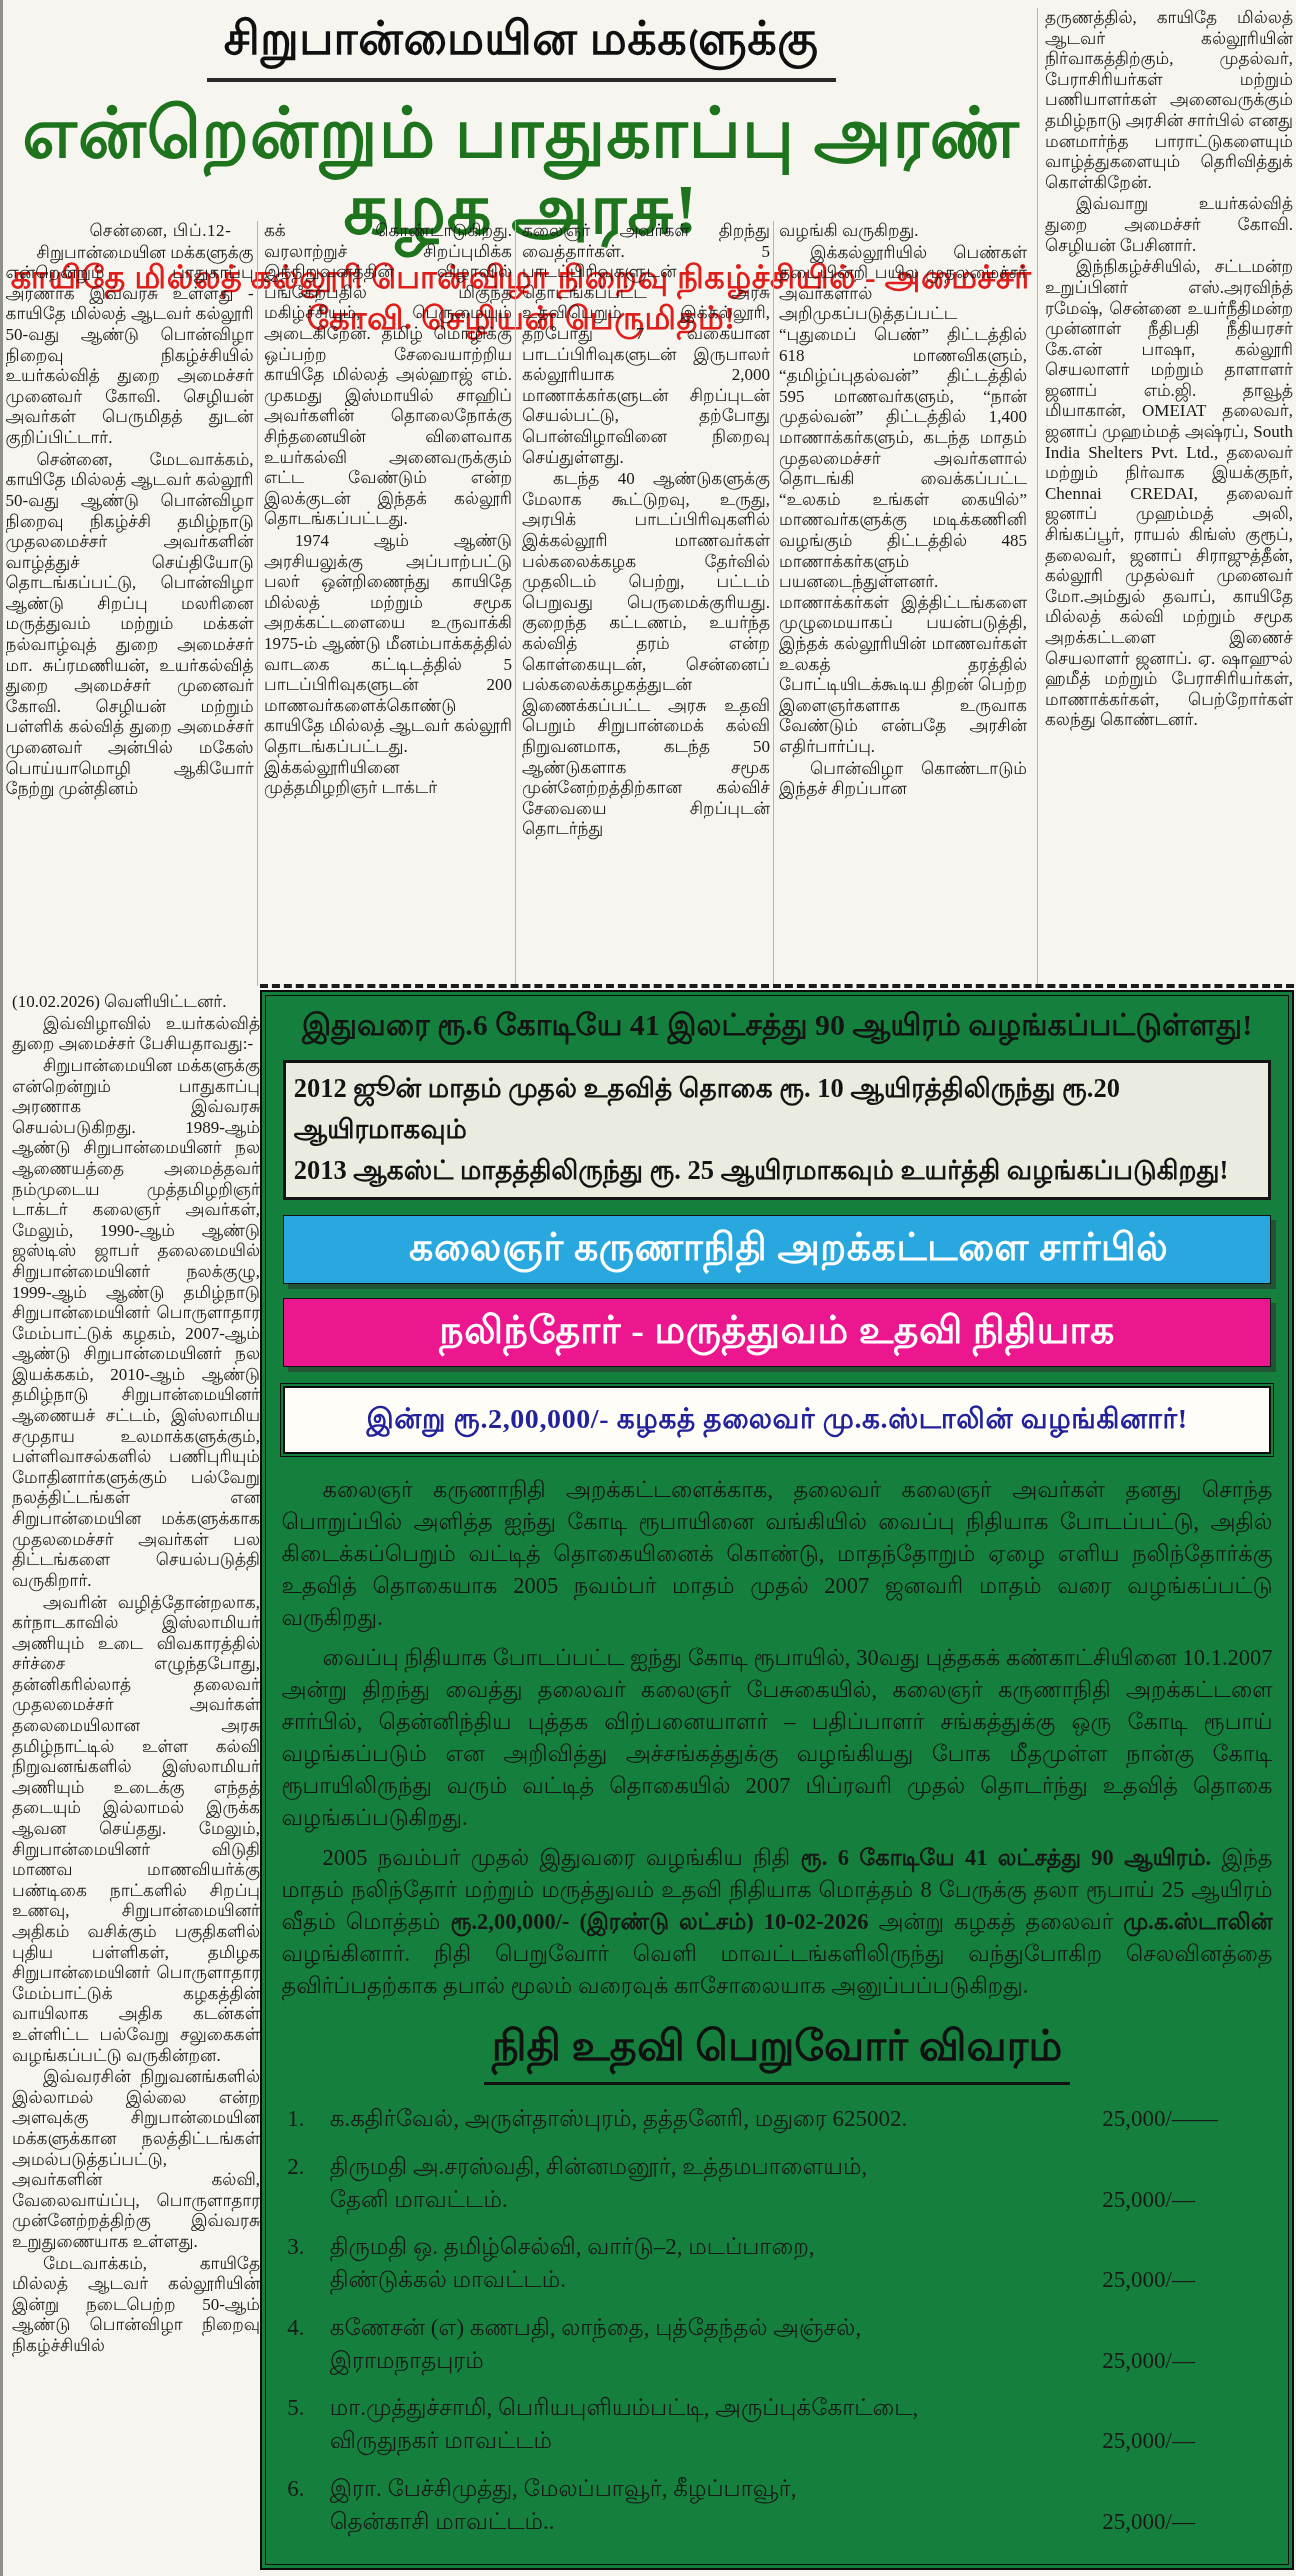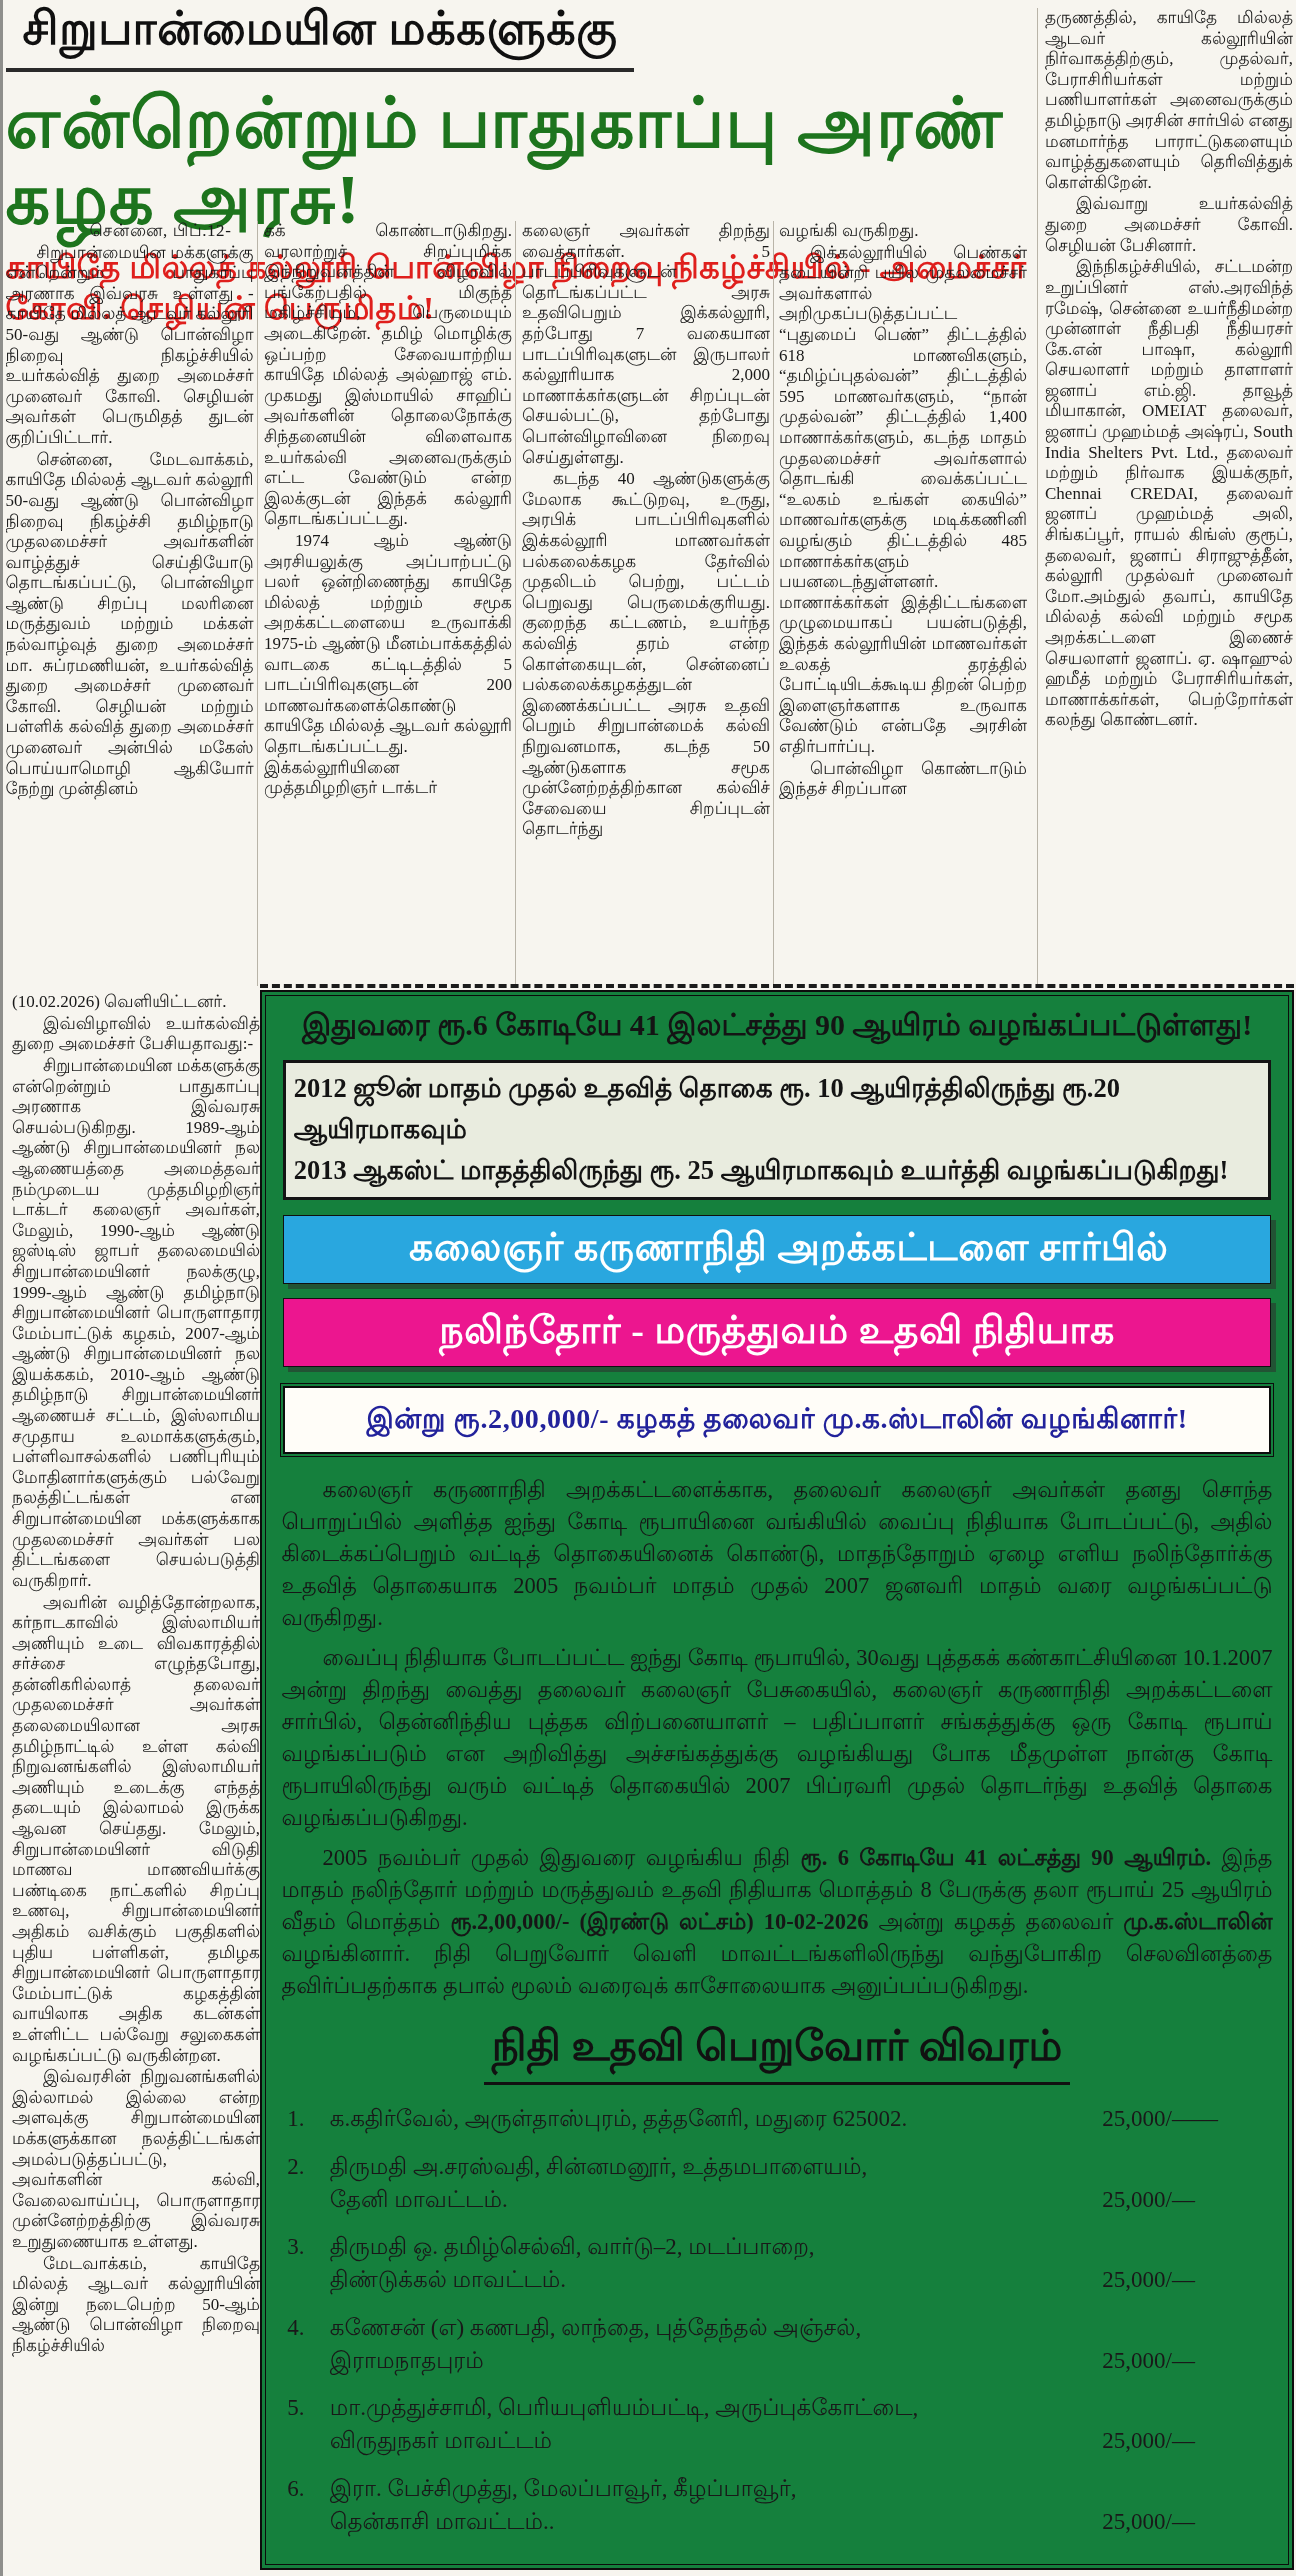--- a/index.html
+++ b/index.html
@@ -4,21 +4,21 @@
 <style>
   html,body{margin:0;padding:0;}
   body{
     width:1296px;height:2576px;position:relative;overflow:hidden;
     background:#f7f5ef;
     font-family:"Liberation Serif","DejaVu Serif",serif;
     color:#191919;
   }
   .page-edge{position:absolute;left:0;top:0;width:3.4px;height:2576px;background:#3a3a3a;opacity:.55;}
   
-  .masthead{position:absolute;left:5.6px;top:2px;width:1031px;}
+  .masthead{position:absolute;left:5.6px;top:12px;width:1031px;text-align:center;}
   .kicker{display:inline-block;font-size:46px;font-weight:bold;color:#101010;
     padding:0 17px 6.8px 17px;border-bottom:4px solid #2a2a2a;letter-spacing:0.6px;}
   .headline-main{margin-top:14.6px;font-size:70px;line-height:1.08;font-weight:bold;
     color:#1d741d;letter-spacing:1.1px;}
   .subheadline{margin-top:11.3px;font-size:32px;font-weight:bold;color:#df1f1c;letter-spacing:0.6px;}
   
   .colblock{position:absolute;overflow:hidden;font-size:17px;line-height:20.6px;text-align:justify;}
   .colblock p{margin:0 0 1.1px 0;text-indent:31px;}
   .colblock p.noindent{text-indent:0;}
   .colblock p.dateline{text-indent:84px;letter-spacing:0.6px;}

